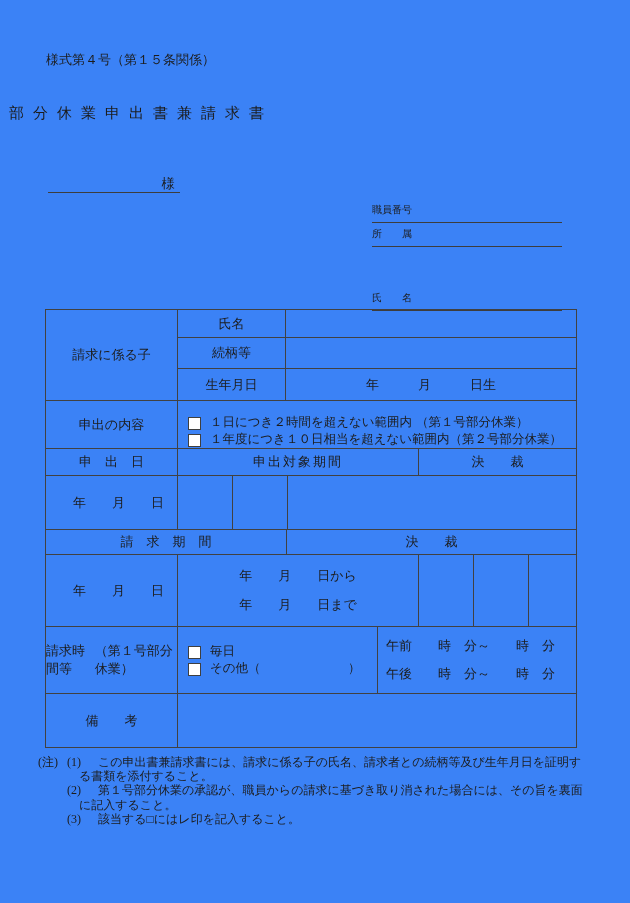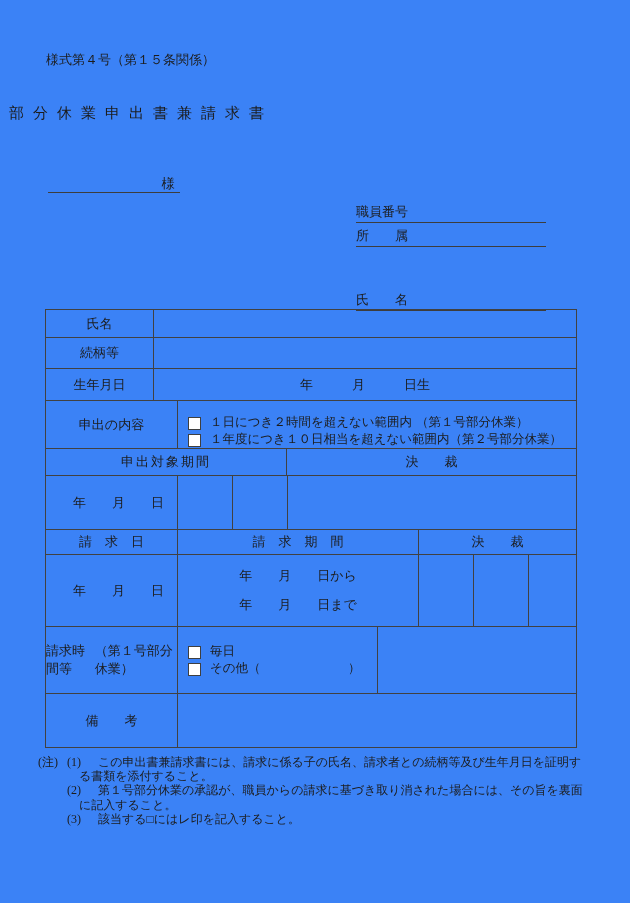--- a/index.html
+++ b/index.html
@@ -7,21 +7,21 @@
     position:relative;width:630px;height:903px;background:#3b82f6;overflow:hidden;
     font-family:"Liberation Serif","DejaVu Serif",serif;color:#1c1c1c;
   }
   .abs{position:absolute;}
   
   .form-number{left:46px;top:51px;font-size:13px;}
   .form-title{left:0;right:0;top:104px;text-align:left;font-size:15px;letter-spacing:9px;text-indent:9px;}
   
   .addr{left:48px;top:175px;width:132px;height:18px;border-bottom:1px solid #3d3d3d;
         text-align:right;padding-right:5px;box-sizing:border-box;font-size:13.5px;}
-  .idfield{left:356px;width:190px;height:20px;border-bottom:1px solid #3d3d3d;font-size:13px;box-sizing:border-box;}
+  .idfield{left:372px;width:190px;height:20px;border-bottom:1px solid #3d3d3d;font-size:10px;box-sizing:border-box;}
   .idf1{top:203px;} .idf2{top:227px;} .idf3{top:251px;margin-top:40px;}
   
   .form-table{
     left:45px;top:309px;width:532px;height:439px;border:1px solid #414141;
     box-sizing:border-box;font-size:13px;display:flex;flex-direction:column;
   }
   .trow{display:flex;border-bottom:1px solid #414141;box-sizing:border-box;flex:0 0 auto;}
   .trow.last{border-bottom:none;flex:1;}
   .cell{box-sizing:border-box;display:flex;align-items:center;justify-content:center;}
   .br{border-right:1px solid #414141;box-sizing:border-box;}
@@ -70,20 +70,21 @@
   <div class="abs idfield idf2">
     <span>所　　属</span>
   </div>
   <div class="abs idfield idf3">
     <span>氏　　名</span>
   </div>
 
   <div class="abs form-table">
 
     <div class="trow" style="height:91px">
+      <div class="cell br c1">請求に係る子</div>
       <div class="colwrap">
         <div class="subrow bb" style="height:28px">
           <div class="cell br c2a">氏名</div>
           <div class="cell grow"></div>
         </div>
         <div class="subrow bb" style="height:31px">
           <div class="cell br c2a">続柄等</div>
           <div class="cell grow"></div>
         </div>
         <div class="subrow" style="flex:1">
@@ -103,35 +104,35 @@
         </div>
         <div class="opt-line">
           <span class="cb"></span>
           <span class="opt-text">１年度につき１０日相当を超えない範囲内</span>
           <span>（第２号部分休業）</span>
         </div>
       </div>
     </div>
 
     <div class="trow" style="height:27px">
+      <div class="cell br c1">申　出　日</div>
       <div class="cell br c2 ls2">申出対象期間</div>
       <div class="cell grow">決　　裁</div>
     </div>
 
     <div class="trow" style="height:54px">
       <div class="cell br c1 datecell">年　　月　　日</div>
       <div class="appr">
         <div class="cell br apprc"></div>
         <div class="cell br apprc"></div>
         <div class="cell grow"></div>
       </div>
     </div>
 
     <div class="trow" style="height:25px">
-      <div class="cell br c1">請　求　日</div>
       <div class="cell br c2">請　求　期　間</div>
       <div class="cell grow">決　　裁</div>
     </div>
 
     <div class="trow" style="height:72px">
       <div class="cell br c1 datecell">年　　月　　日</div>
       <div class="br c2 two-line">
         <div>年　　月　　日から</div>
         <div>年　　月　　日まで</div>
       </div>
@@ -149,20 +150,24 @@
       </div>
       <div class="br timeopts">
         <div class="opt-line">
           <span class="cb"></span>
           <span>毎日</span>
         </div>
         <div class="opt-line">
           <span class="cb"></span>
           <span>その他（　　　　　　　）</span>
         </div>
+      </div>
+      <div class="grow timecol">
+        <div>午前　　時　分～　　時　分</div>
+        <div>午後　　時　分～　　時　分</div>
       </div>
     </div>
 
     <div class="trow last">
       <div class="cell br c1">備　　考</div>
       <div class="grow"></div>
     </div>
 
   </div>
 

